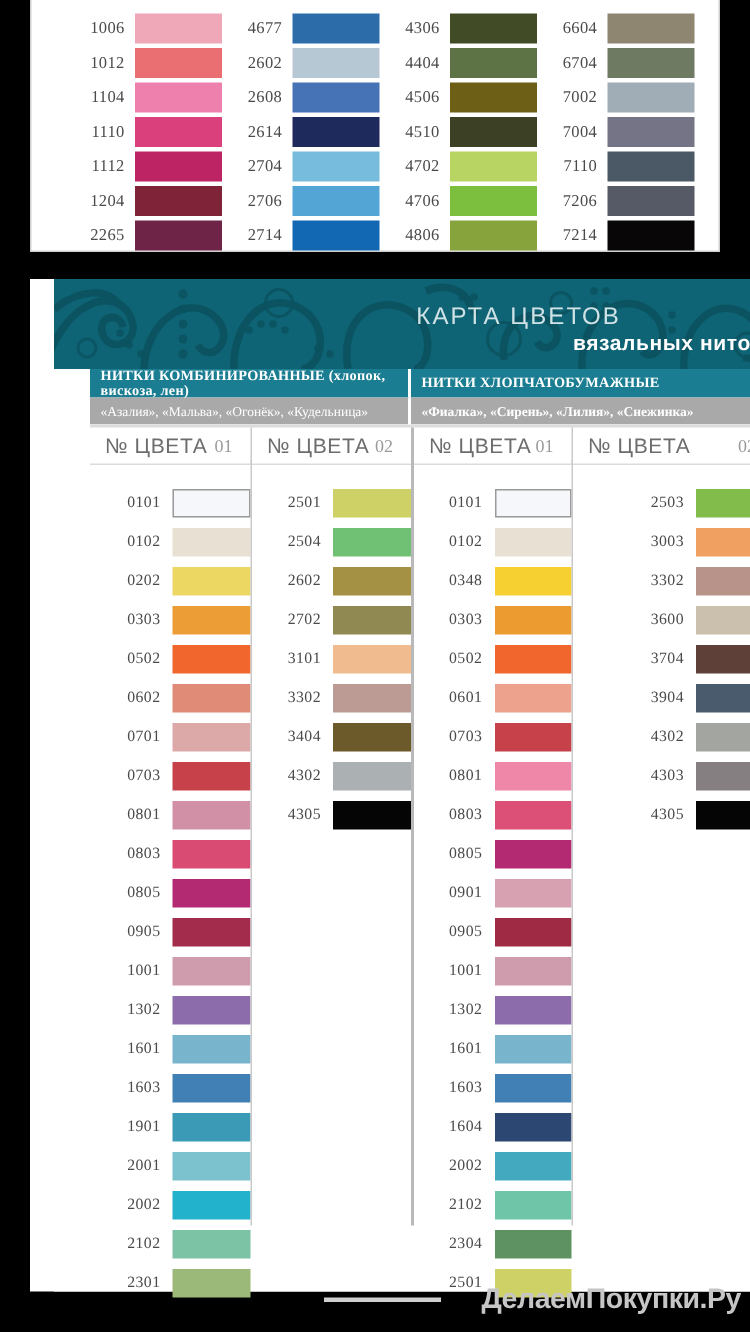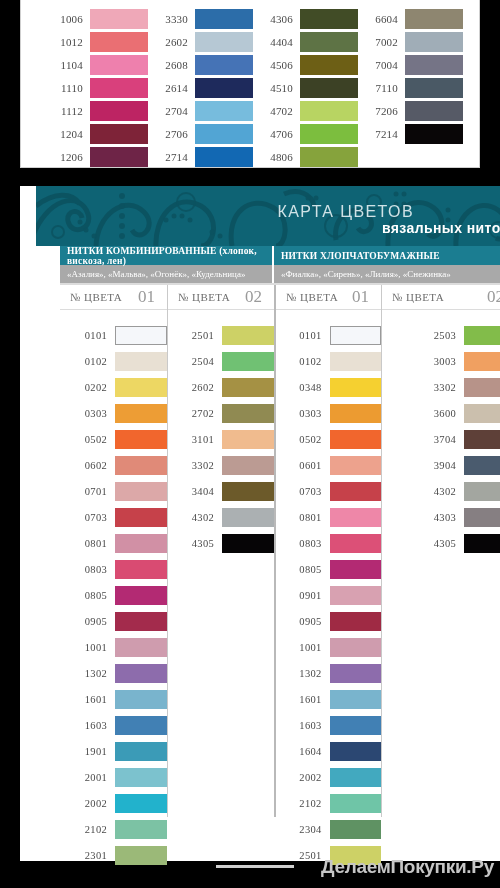--- a/index.html
+++ b/index.html
@@ -38,29 +38,29 @@
   .hrow1{display:flex;height:19px;background:#1b7d91;}
   .hrow1 .c{color:#fff;font-size:9.5px;font-weight:bold;display:flex;align-items:center;
             padding-left:7px;box-sizing:border-box;font-family:"Liberation Serif", serif;
             letter-spacing:.2px;}
   .hrow1 .c1{width:214px;border-right:2px solid #fff;}
   .hrow1 .c2{width:242px;}
   .hrow2{display:flex;height:18px;background:#a9a9a9;}
   .hrow2 .c{color:#ffffff;font-size:9px;display:flex;align-items:center;
             padding-left:7px;box-sizing:border-box;font-family:"Liberation Serif", serif;}
   .hrow2 .c1{width:214px;border-right:2px solid #fff;}
-  .hrow2 .c2{width:196px;}
+  .hrow2 .c2{width:196px;font-weight:bold;}
 
   .hrow3{display:flex;height:24px;background:#fff;border-top:2px solid #dcdcdc;
          border-bottom:1px solid #dcdcdc;}
   .hcell{display:flex;align-items:center;justify-content:space-between;
          box-sizing:border-box;padding:0 12px 0 10px;}
-  .hcell .lbl{font-size:11px;color:#6d6d6d;letter-spacing:.4px;
-        font-family:Liberation Serif, serif;}
-  .hcell .num{font-size:17px;color:#9a9a9a;font-family:"Liberation Serif", serif;}
+  .hcell .lbl{font-size:14px;color:#6d6d6d;letter-spacing:.4px;
+        font-family:Liberation Sans, sans-serif;}
+  .hcell .num{font-size:12px;color:#9a9a9a;font-family:"Liberation Serif", serif;}
   .sep-l{border-left:1px solid #c9c9c9;}
   .sep-strong{border-left:2px solid #b9b9b9;}
 
   
   .body-cols{position:absolute;left:24px;top:121px;width:456px;height:510px;display:flex;}
   .bcol{width:107px;padding-top:15px;box-sizing:border-box;}
   .bcol.b-l{border-left:1px solid #c9c9c9;}
   .bcol.b-strong{border-left:2px solid #b9b9b9;}
   .brow{display:flex;align-items:center;height:26px;justify-content:flex-end;}
   .bnum{width:46px;text-align:right;padding-right:8px;font-size:10.5px;color:#4a4a4a;
@@ -97,27 +97,27 @@
         </div>
         <div class="trow">
           <div class="tnum">1112</div>
           <div class="tsw" style="background: rgb(189, 36, 99);"></div>
         </div>
         <div class="trow">
           <div class="tnum">1204</div>
           <div class="tsw" style="background: rgb(126, 35, 56);"></div>
         </div>
         <div class="trow">
-          <div class="tnum">1206</div>
+          <div class="tnum">2265</div>
           <div class="tsw" style="background: rgb(110, 36, 71);"></div>
         </div>
       </div>
       <div class="top-col">
         <div class="trow">
-          <div class="tnum">3330</div>
+          <div class="tnum">4677</div>
           <div class="tsw" style="background: rgb(44, 109, 169);"></div>
         </div>
         <div class="trow">
           <div class="tnum">2602</div>
           <div class="tsw" style="background: rgb(182, 200, 212);"></div>
         </div>
         <div class="trow">
           <div class="tnum">2608</div>
           <div class="tsw" style="background: rgb(69, 115, 182);"></div>
         </div>
@@ -165,20 +165,24 @@
         </div>
         <div class="trow">
           <div class="tnum">4806</div>
           <div class="tsw" style="background: rgb(134, 163, 60);"></div>
         </div>
       </div>
       <div class="top-col">
         <div class="trow">
           <div class="tnum">6604</div>
           <div class="tsw" style="background: rgb(142, 134, 112);"></div>
+        </div>
+        <div class="trow">
+          <div class="tnum">6704</div>
+          <div class="tsw" style="background: rgb(110, 123, 98);"></div>
         </div>
         <div class="trow">
           <div class="tnum">7002</div>
           <div class="tsw" style="background: rgb(160, 173, 183);"></div>
         </div>
         <div class="trow">
           <div class="tnum">7004</div>
           <div class="tsw" style="background: rgb(117, 116, 134);"></div>
         </div>
         <div class="trow">

